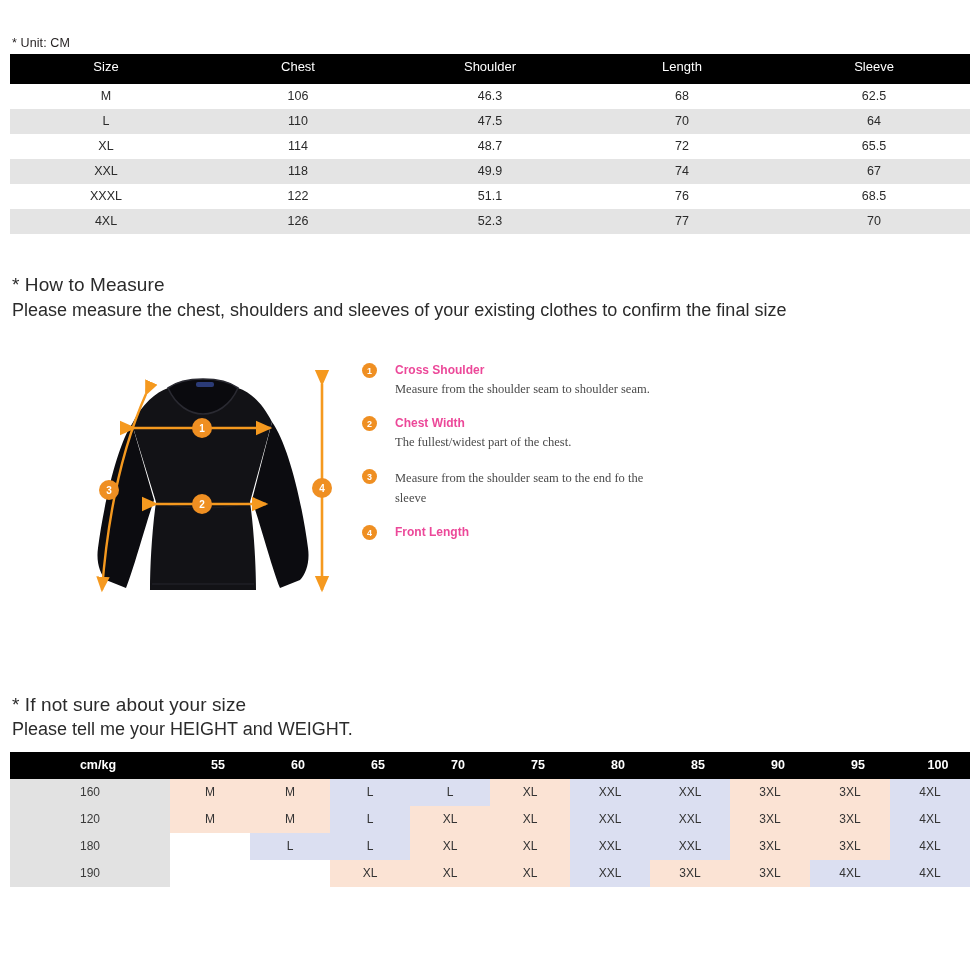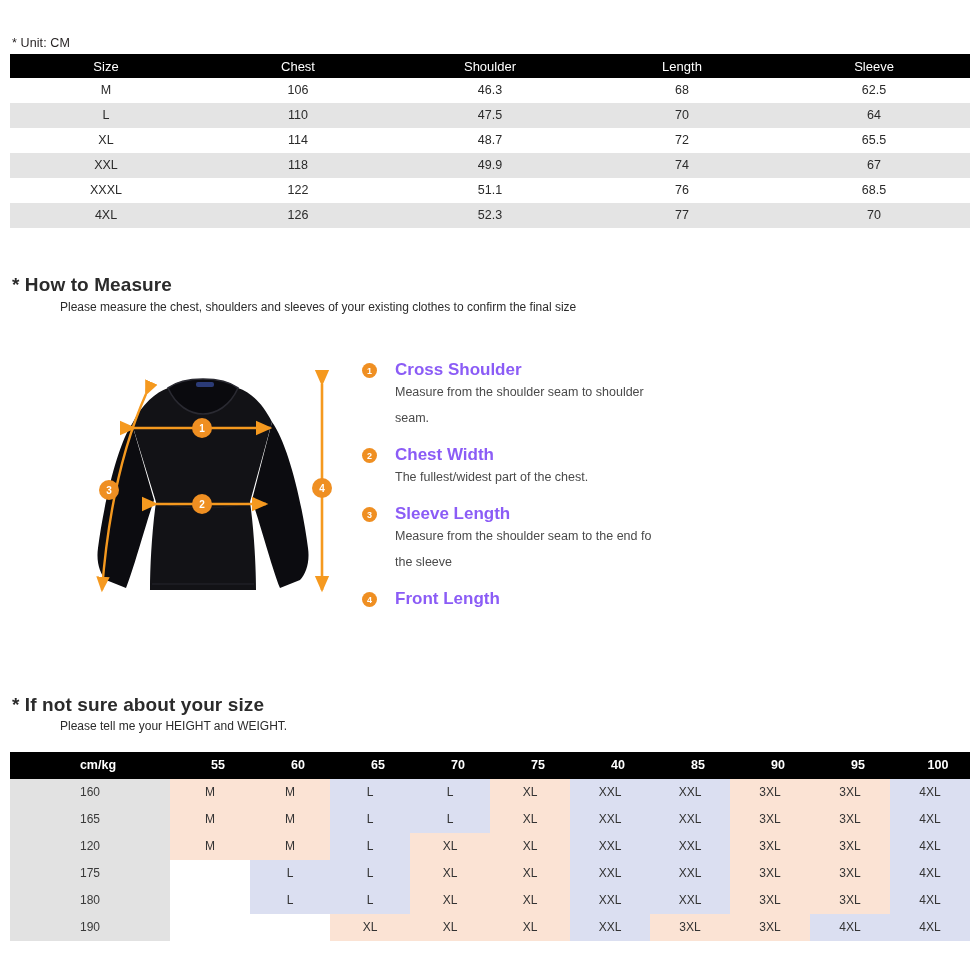--- a/index.html
+++ b/index.html
@@ -22,36 +22,36 @@
 
   
   .meas-table {
     position: absolute; left: 10px; top: 54px;
     width: 960px; border-collapse: collapse;
     table-layout: fixed;
   }
   .meas-table th {
     background: #000000; color: #ffffff;
     font-size: 13px; font-weight: 400;
-    padding: 5px 0 4px 0; text-align: center;
+    padding: 5px 0 10px 0; text-align: center;
   }
   .meas-table td {
     font-size: 12.5px; text-align: center;
     padding: 5px 0 6px 0; color: #2a2a2a;
   }
   .meas-table tbody tr:nth-child(even) td { background: #e4e4e4; }
   .meas-table tbody tr:nth-child(odd) td { background: #ffffff; }
 
   
   .sec-title {
-    position: absolute; font-size: 19px; font-weight: 700;
+    position: absolute; font-size: 19px; font-weight: 400;
     color: #2b2b2b; letter-spacing: .1px;
   }
   .sec-sub {
-    position: absolute; font-size: 12px; color: #2b2b2b; margin-left: 48px;
+    position: absolute; font-size: 18px; color: #2b2b2b;
   }
   #how-title { left: 12px; top: 274px; }
   #how-sub   { left: 12px; top: 300px; }
   #sure-title{ left: 12px; top: 694px; }
   #sure-sub  { left: 12px; top: 719px; }
 
   
   .diagram { position: absolute; left: 60px; top: 352px; width: 300px; height: 280px; }
   .diagram svg { display: block; }
 
@@ -59,25 +59,25 @@
   .legend { position: absolute; left: 362px; top: 362px; width: 300px; }
   .legend-item { position: relative; margin-bottom: 16px; padding-left: 33px; }
   .badge {
     position: absolute; left: 0; top: 1px;
     width: 15px; height: 15px; border-radius: 50%;
     background: #ef8f22; color: #ffffff;
     font-size: 9px; font-weight: bold;
     display: flex; align-items: center; justify-content: center;
   }
   .legend-title {
-    font-size: 17px; font-weight: bold; color: #8b5cf6;
+    font-size: 12px; font-weight: bold; color: #ec4899;
     line-height: 16px;
   }
   .legend-desc {
-    font-size: 12.5px; color: #4a4a4a; line-height: 26px; margin-top: 1px;
+    font-size: 12.5px; color: #4a4a4a; line-height: 20px; margin-top: 1px; font-family: Liberation Serif, serif;
   }
 
   
   .fit-table {
     position: absolute; left: 10px; top: 752px;
     width: 960px; border-collapse: collapse; table-layout: fixed;
   }
   .fit-table col.first { width: 160px; }
   .fit-table col.c     { width: 80px; }
   .fit-table th {
@@ -222,21 +222,20 @@
         <div class="legend-title">Cross Shoulder</div>
         <div class="legend-desc">Measure from the shoulder seam to shoulder seam.</div>
       </div>
       <div class="legend-item">
         <div class="badge">2</div>
         <div class="legend-title">Chest Width</div>
         <div class="legend-desc">The fullest/widest part of the chest.</div>
       </div>
       <div class="legend-item">
         <div class="badge">3</div>
-        <div class="legend-title">Sleeve Length</div>
         <div class="legend-desc">Measure from the shoulder seam to the end fo the sleeve</div>
       </div>
       <div class="legend-item">
         <div class="badge">4</div>
         <div class="legend-title">Front Length</div>
       </div>
     </div>
 
   <div class="sec-title" id="sure-title">* If not sure about your size</div>
   <div class="sec-sub" id="sure-sub">Please tell me your HEIGHT and WEIGHT.</div>
@@ -256,21 +255,21 @@
         <col class="c">
       </colgroup>
     <thead>
         <tr id="fit-head">
           <th>cm/kg</th>
           <th>55</th>
           <th>60</th>
           <th>65</th>
           <th>70</th>
           <th>75</th>
-          <th>40</th>
+          <th>80</th>
           <th>85</th>
           <th>90</th>
           <th>95</th>
           <th>100</th>
         </tr>
       </thead>
     <tbody id="fit-body">
         <tr>
           <td class="hcell">160</td>
           <td class="peach">M</td>
@@ -278,59 +277,33 @@
           <td class="blue">L</td>
           <td class="blue">L</td>
           <td class="peach">XL</td>
           <td class="blue">XXL</td>
           <td class="blue">XXL</td>
           <td class="peach">3XL</td>
           <td class="peach">3XL</td>
           <td class="blue">4XL</td>
         </tr>
         <tr>
-          <td class="hcell">165</td>
-          <td class="peach">M</td>
-          <td class="peach">M</td>
-          <td class="blue">L</td>
-          <td class="blue">L</td>
-          <td class="peach">XL</td>
-          <td class="blue">XXL</td>
-          <td class="blue">XXL</td>
-          <td class="peach">3XL</td>
-          <td class="peach">3XL</td>
-          <td class="blue">4XL</td>
-        </tr>
-        <tr>
           <td class="hcell">120</td>
           <td class="peach">M</td>
           <td class="peach">M</td>
           <td class="blue">L</td>
           <td class="peach">XL</td>
           <td class="peach">XL</td>
           <td class="blue">XXL</td>
           <td class="blue">XXL</td>
           <td class="peach">3XL</td>
           <td class="peach">3XL</td>
           <td class="blue">4XL</td>
         </tr>
         <tr>
-          <td class="hcell">175</td>
-          <td class="blank"></td>
-          <td class="blue">L</td>
-          <td class="blue">L</td>
-          <td class="peach">XL</td>
-          <td class="peach">XL</td>
-          <td class="blue">XXL</td>
-          <td class="blue">XXL</td>
-          <td class="peach">3XL</td>
-          <td class="peach">3XL</td>
-          <td class="blue">4XL</td>
-        </tr>
-        <tr>
           <td class="hcell">180</td>
           <td class="blank"></td>
           <td class="blue">L</td>
           <td class="blue">L</td>
           <td class="peach">XL</td>
           <td class="peach">XL</td>
           <td class="blue">XXL</td>
           <td class="blue">XXL</td>
           <td class="peach">3XL</td>
           <td class="peach">3XL</td>

